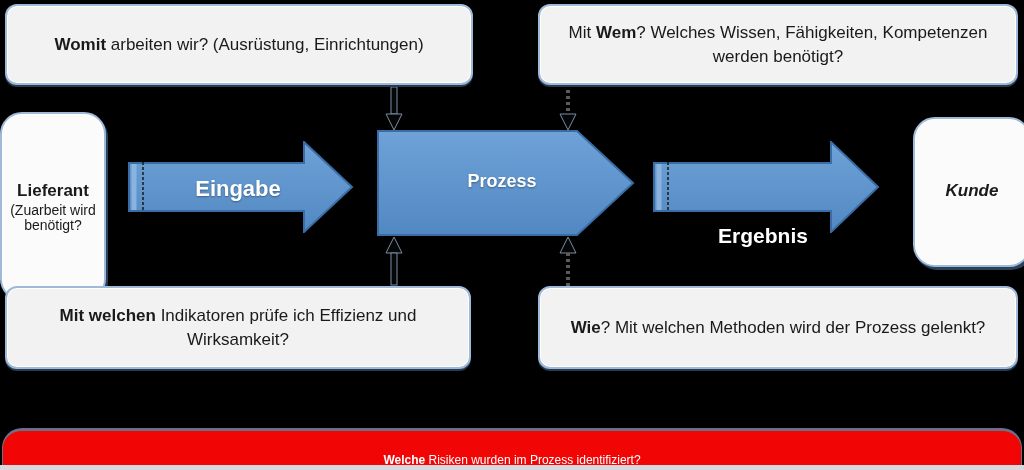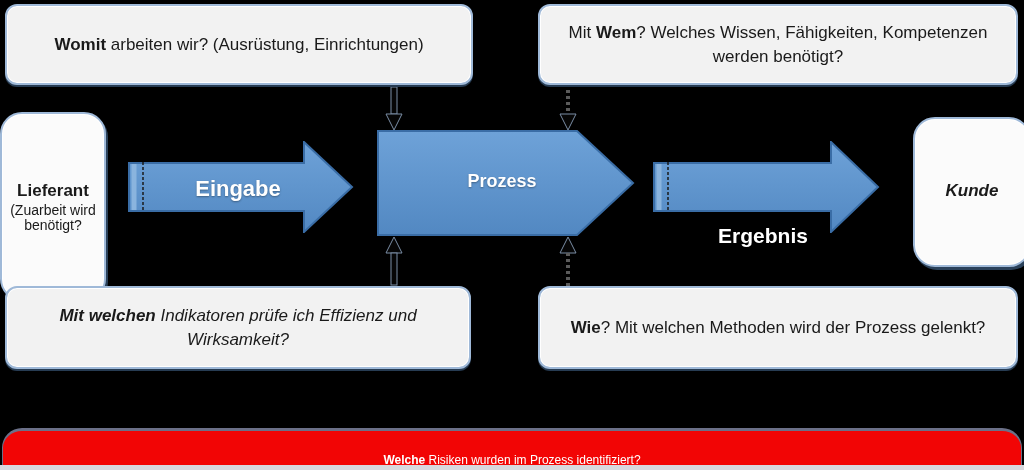--- a/index.html
+++ b/index.html
@@ -11,21 +11,21 @@
   .callout{
     position:absolute;background:#f2f2f2;border:2px solid #9fb9d8;
     border-radius:12px;color:#1a1a1a;font-size:17px;line-height:24px;
     display:flex;align-items:center;justify-content:center;text-align:center;
     box-shadow:0 2px 0 rgba(60,92,128,.65), inset 0 0 0 1px #ffffff;
     padding:6px 16px;box-sizing:border-box;
   }
   .callout .b{font-weight:700;}
   .box-top-left{left:5px;top:4px;width:468px;height:81px;}
   .box-top-right{left:538px;top:4px;width:480px;height:81px;}
-  .box-bottom-left{left:5px;top:286px;width:466px;height:83px;font-style:italic;}
+  .box-bottom-left{left:5px;top:286px;width:466px;height:83px;}
   .box-bottom-right{left:538px;top:286px;width:480px;height:83px;text-align:right;}
   
   .sidebox{
     position:absolute;background:#fbfbfb;border:2px solid #9fb9d8;border-radius:22px;
     color:#1a1a1a;display:flex;flex-direction:column;align-items:center;justify-content:center;
     text-align:center;box-shadow:2px 3px 0 rgba(60,92,128,.7), inset 0 0 0 1px #ffffff;
     box-sizing:border-box;padding:4px;
   }
   .sidebox .title{font-weight:700;font-size:17px;margin-bottom:2px;}
   .sidebox .sub{font-size:14px;line-height:15px;}

